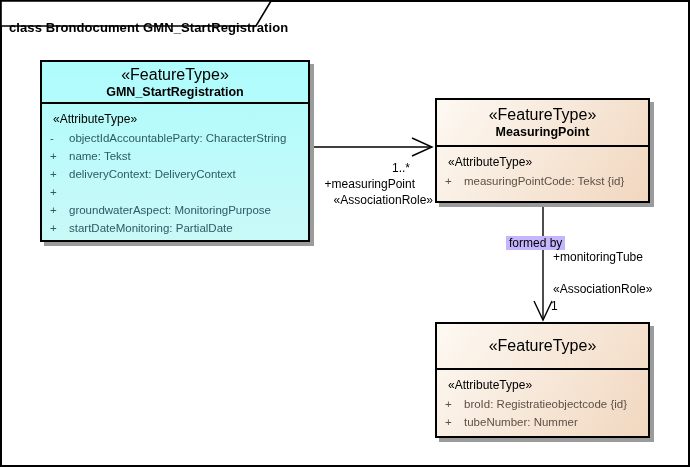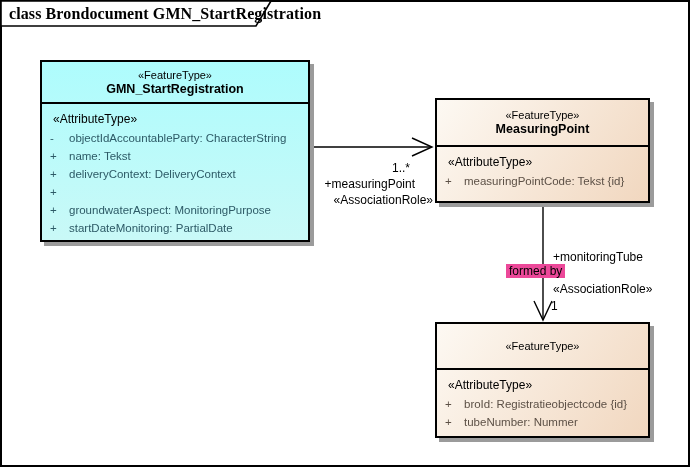--- a/index.html
+++ b/index.html
@@ -2,46 +2,46 @@
 <html><head>
 <meta charset="utf-8">
 <style>
   html,body{margin:0;padding:0;background:#e8e8e8;}
   #canvas{
     position:relative;width:690px;height:467px;background:#ffffff;
     font-family:"Liberation Sans",sans-serif;color:#000;overflow:hidden;
   }
   #edges{position:absolute;left:0;top:0;width:690px;height:467px;}
   .frame-tab-text{
-    position:absolute;left:9px;top:5px;font-size:16px;font-weight:bold;
-    letter-spacing:0.1px;white-space:nowrap;font-family:Liberation Serif, serif;
+    position:absolute;left:9px;top:20px;font-size:13px;font-weight:bold;
+    letter-spacing:0.1px;white-space:nowrap;
   }
   .uml-class{
     position:absolute;box-sizing:border-box;border:2px solid #000;
     box-shadow:4px 4px 0 #9b9b9b;font-size:12px;
   }
   .uml-class.cyan{background:linear-gradient(180deg,#aefcfd 0%,#c9f9f7 100%);}
   .uml-class.peach{background:linear-gradient(125deg,#fdf9f3 0%,#f1d7bf 100%);}
   .hdr{
     box-sizing:border-box;border-bottom:2px solid #000;text-align:center;
     display:flex;flex-direction:column;justify-content:center;gap:1px;
   }
-  .stereo{font-size:11px;color:#000;white-space:nowrap;}
+  .stereo{font-size:16px;color:#000;white-space:nowrap;}
   .cname{font-size:12.5px;font-weight:bold;color:#000;white-space:nowrap;}
   .attrs{padding:7px 4px 0 6px;}
   .astereo{font-size:12px;height:18px;line-height:17px;padding-left:5px;color:#000;white-space:nowrap;}
   .arow{display:flex;line-height:18px;font-size:11.5px;white-space:nowrap;}
   .vis{width:19px;flex:none;padding-left:2px;}
   .cyan .arow{color:#2d5a66;}
   .peach .arow{color:#5c5046;}
   .edge-label{
     position:absolute;font-size:12px;line-height:14px;color:#000;white-space:nowrap;
   }
   .edge-label.right-align{text-align:right;}
-  .edge-label.on-line{background:#ec4899;padding:0 3px;margin-top:28px;}
+  .edge-label.on-line{background:#c4b5fd;padding:0 3px;}
 </style>
 </head>
 <body>
 
 <div id="canvas">
 
   <svg id="edges" viewBox="0 0 690 467">
 
     <rect x="1" y="1" width="688" height="465" fill="none" stroke="#000" stroke-width="2"></rect>
 

